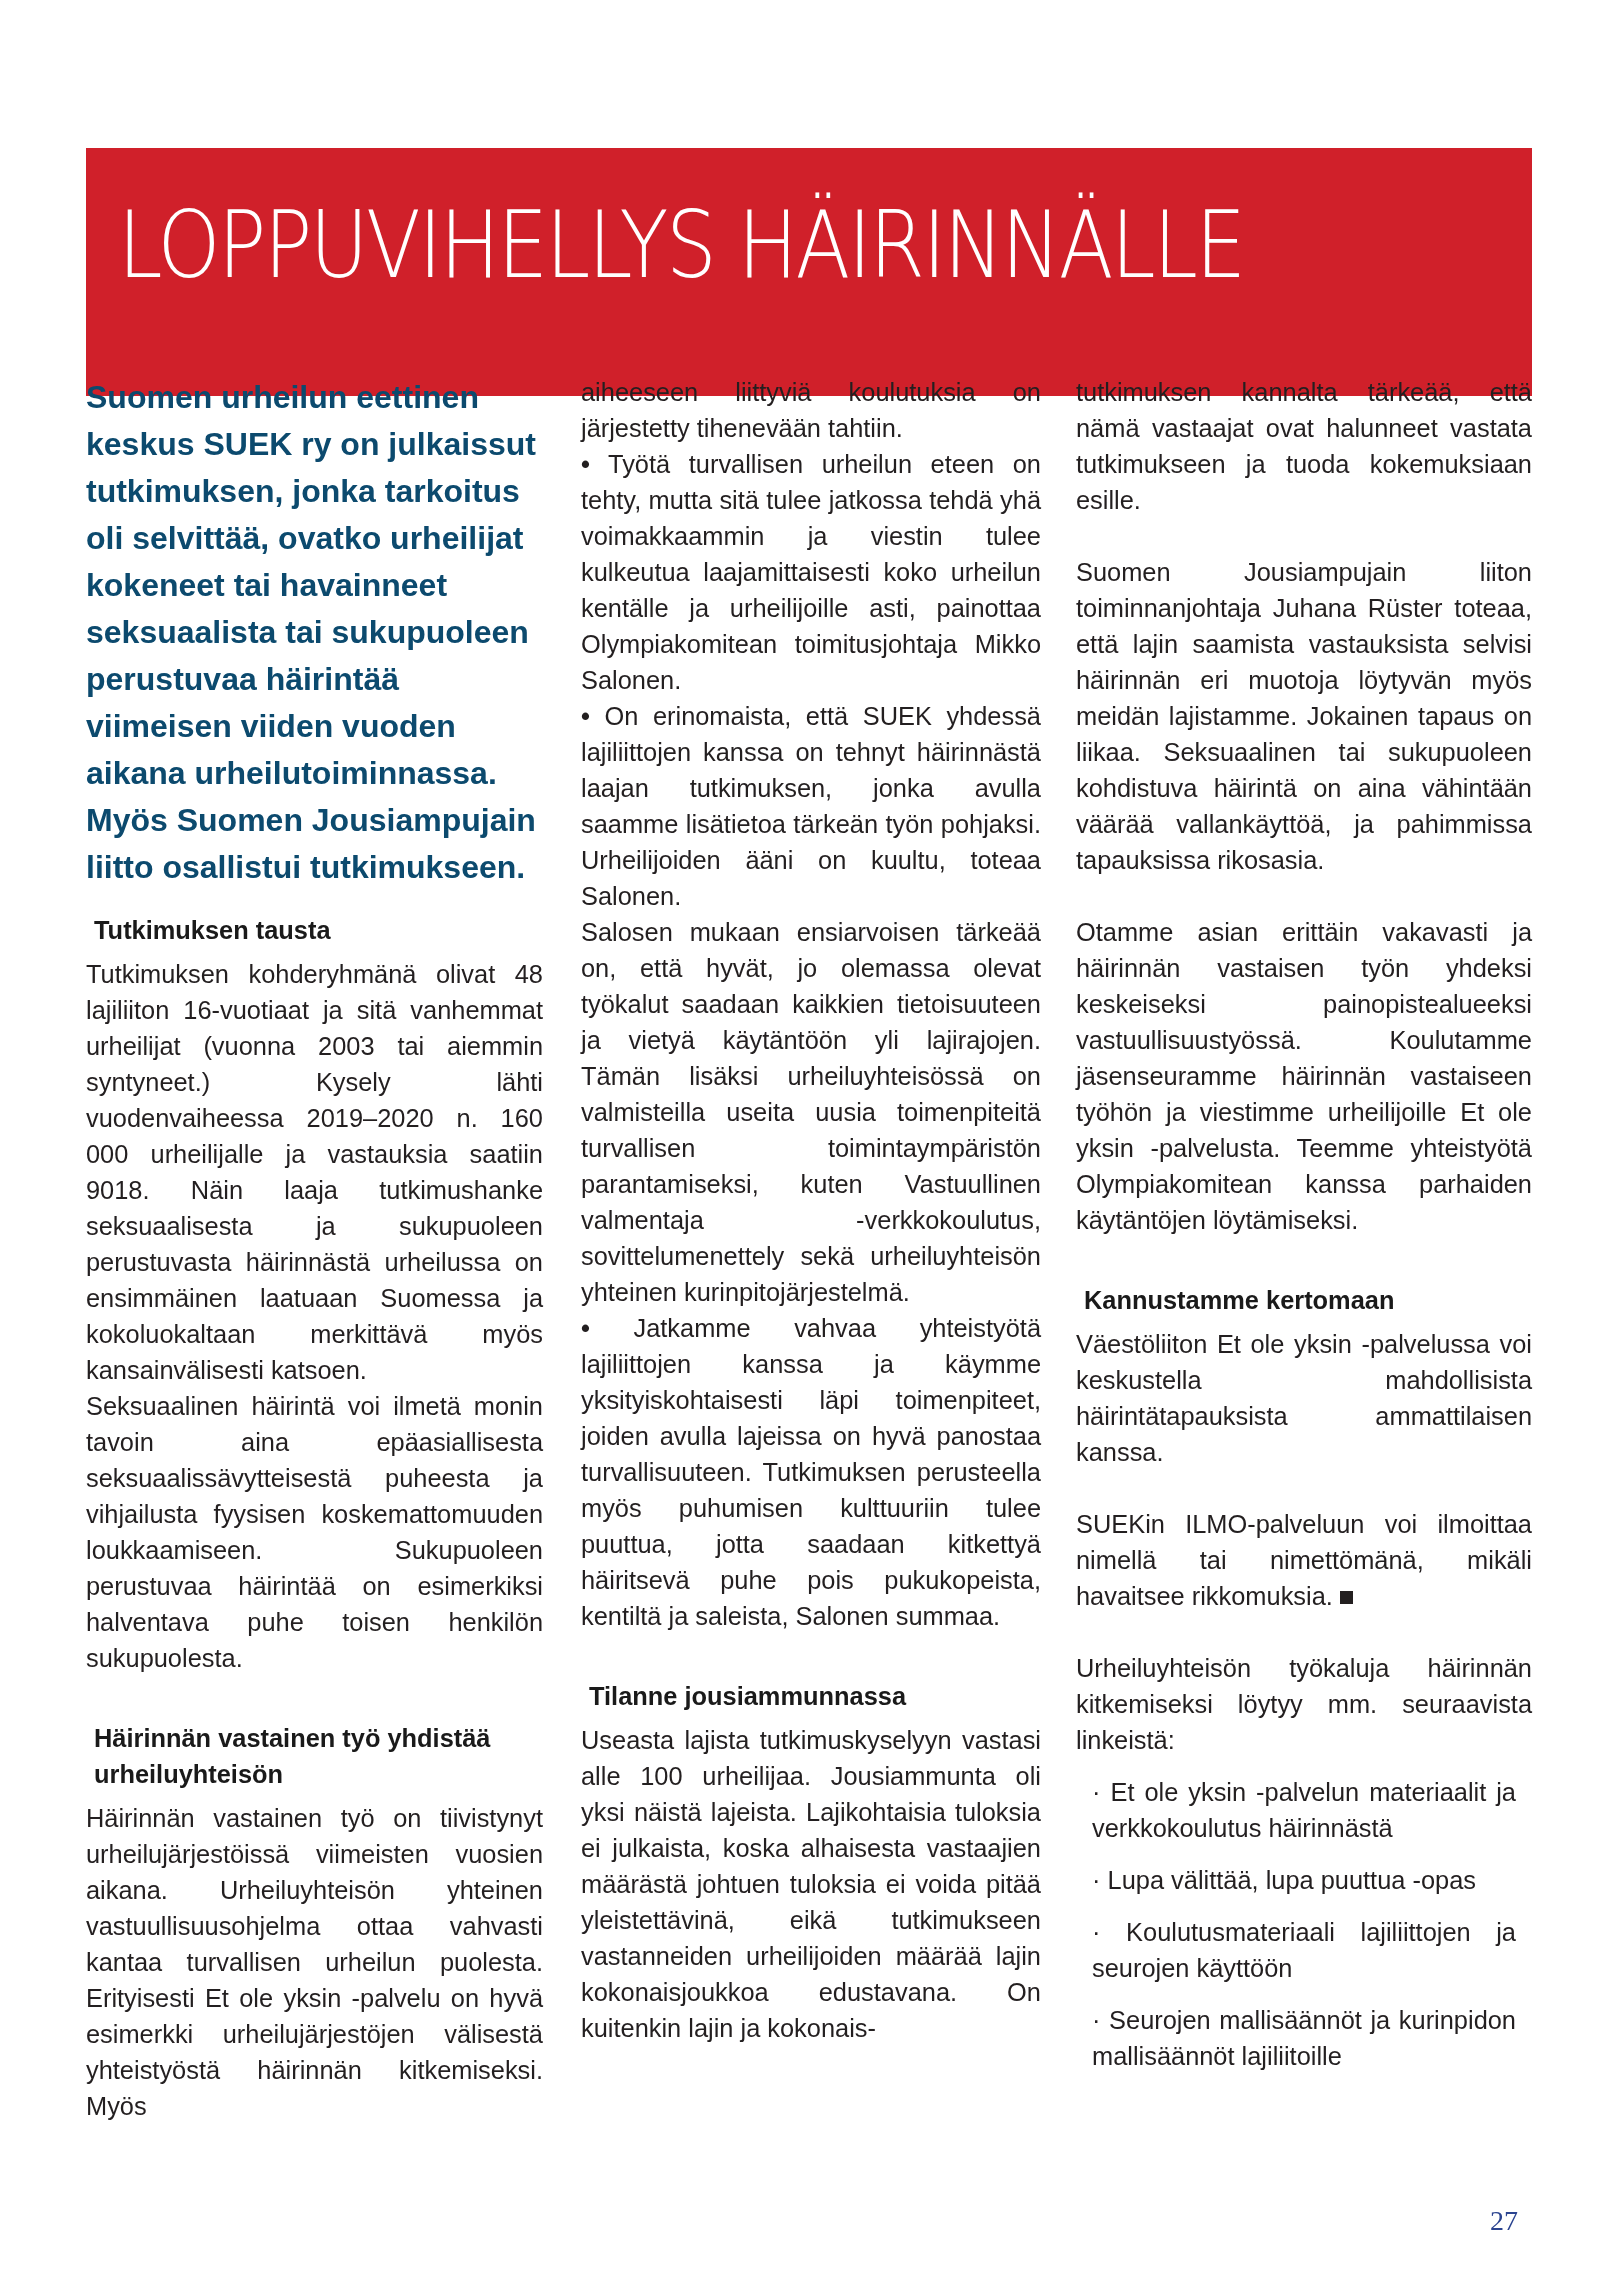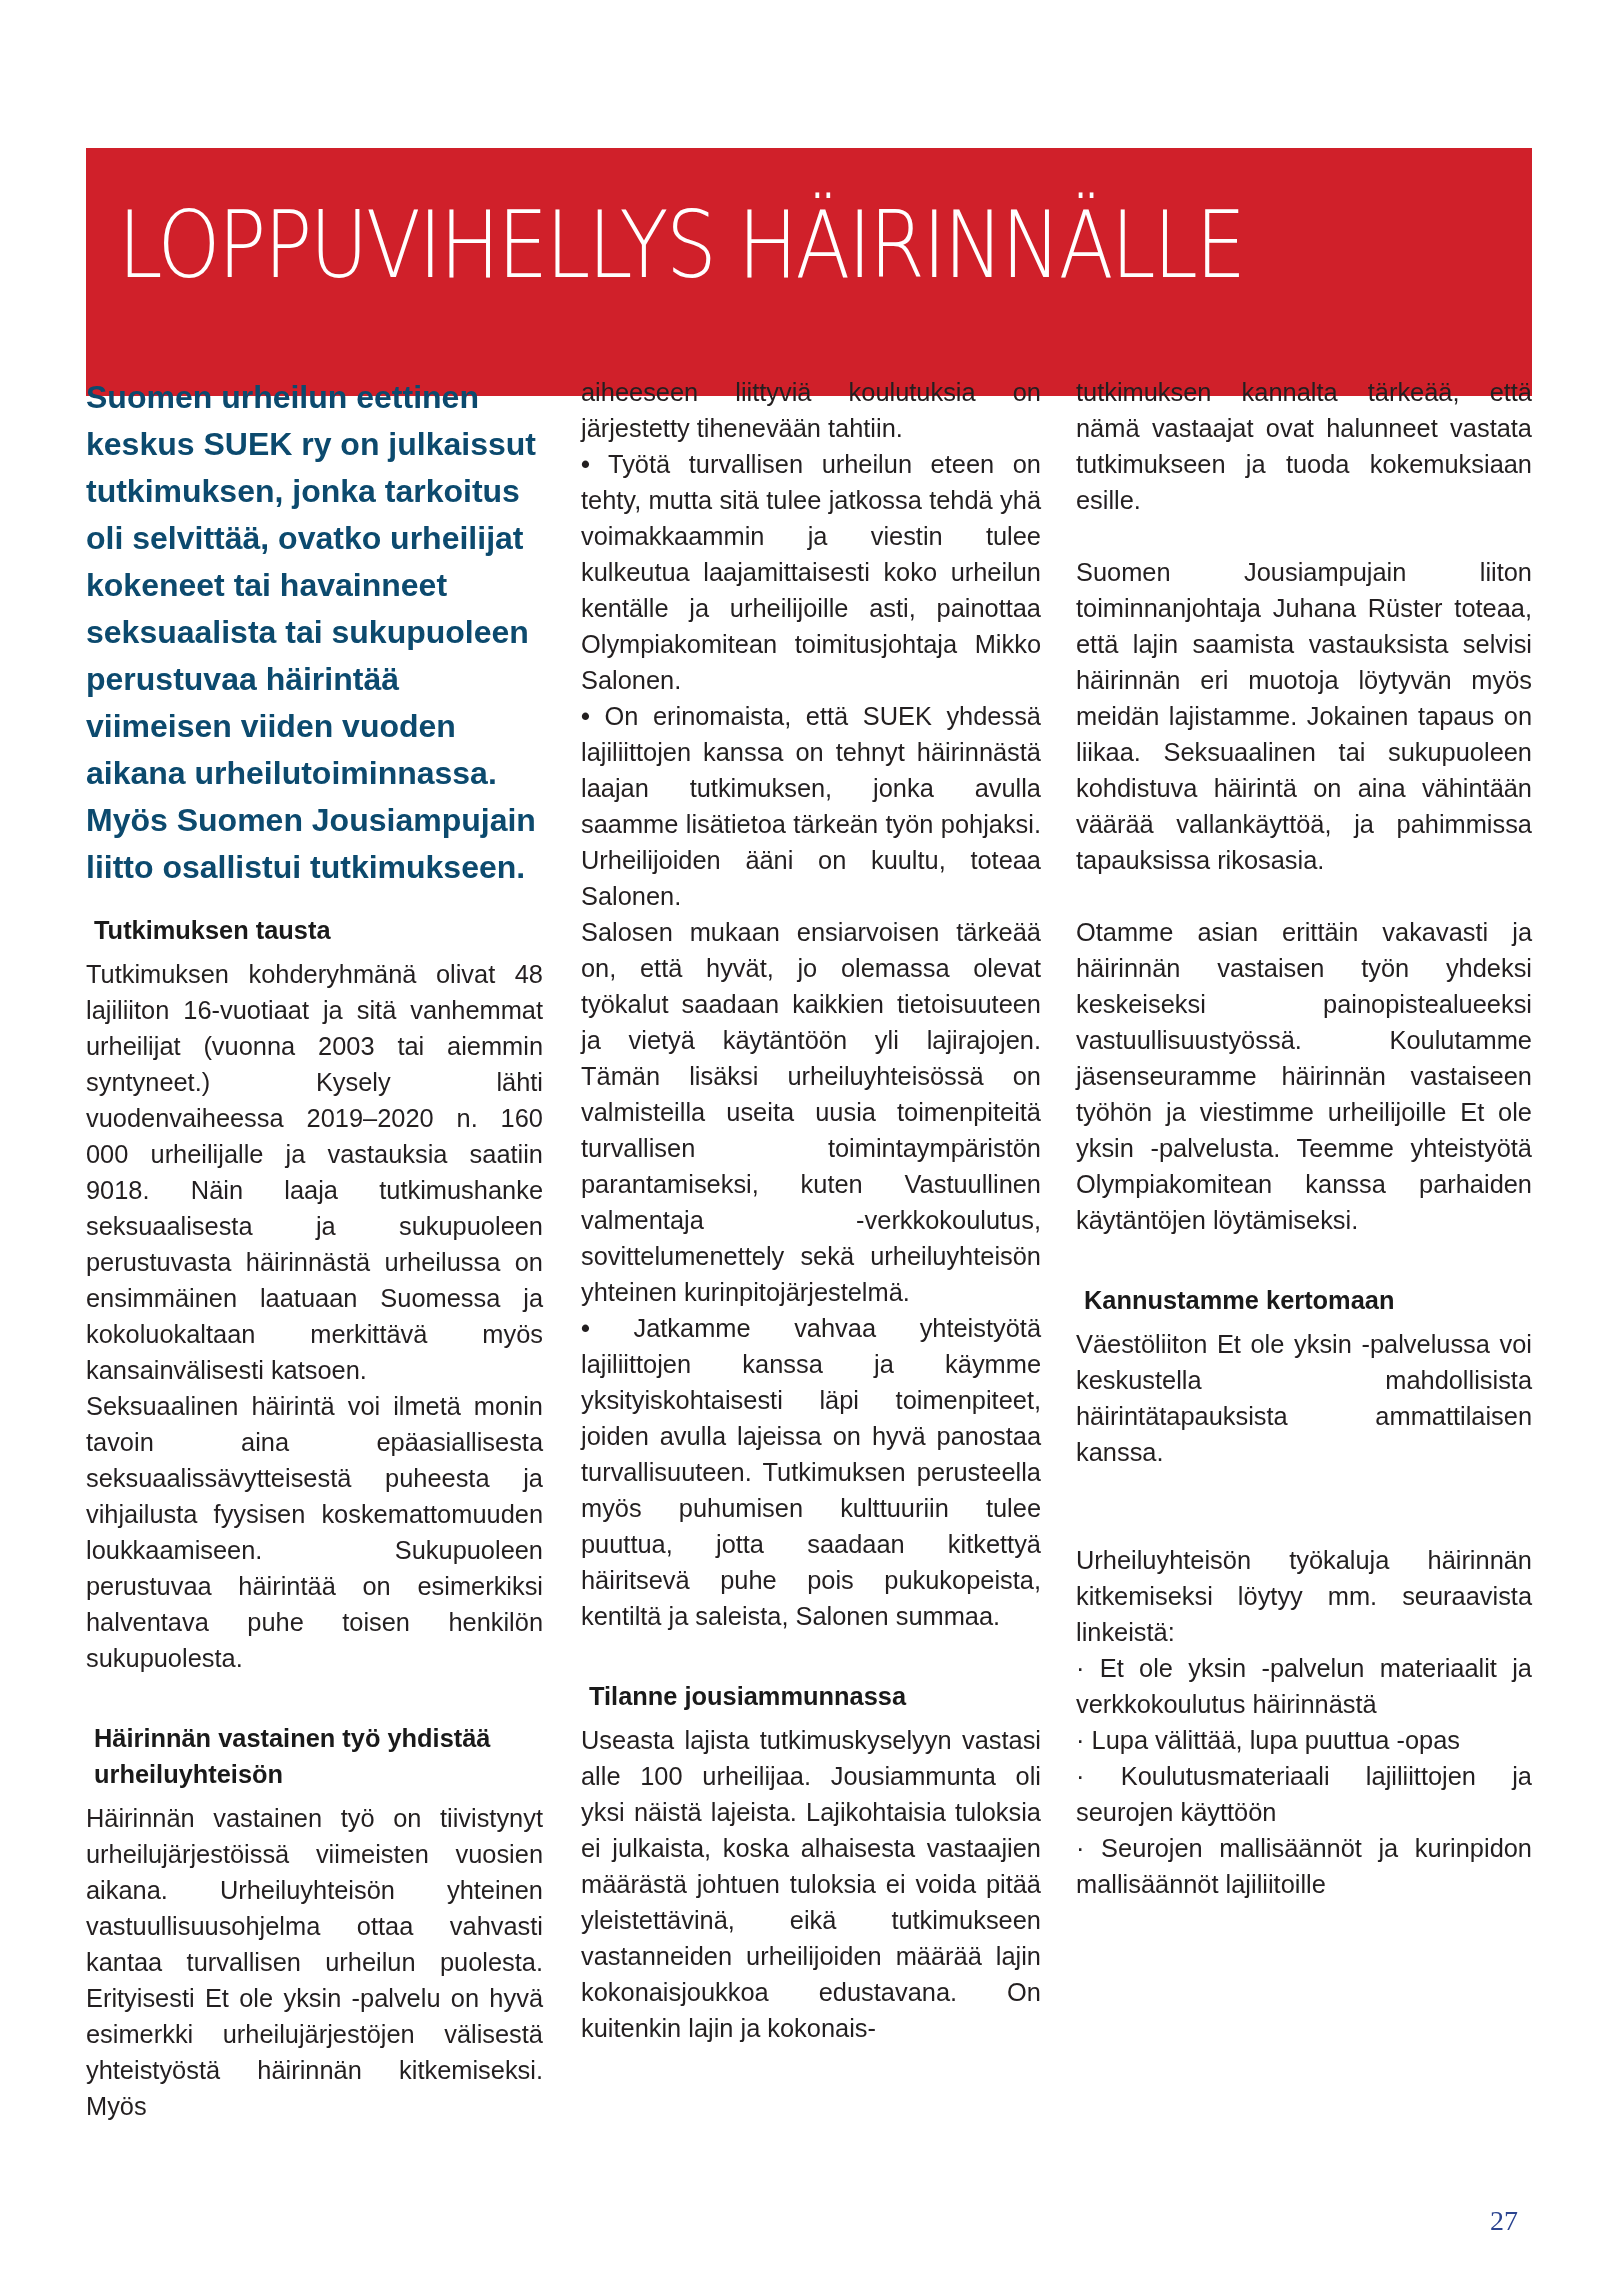--- a/index.html
+++ b/index.html
@@ -16,21 +16,21 @@
   .col1 { left: 86px; width: 457px; }
   .col2 { left: 581px; width: 460px; }
   .col3 { left: 1076px; width: 456px; }
   .lead { font-size: 32px; line-height: 47px; color: #0c4a6e; margin: 0 0 21.4px 0;
           font-weight: 700; }
   .p { font-size: 25.4px; line-height: 36px; margin: 0; text-align: justify;
        hyphens: manual; }
   .h { font-size: 25.4px; line-height: 36px; margin: 8px; font-weight: bold; color: #1a1a1a; }
   .gap { height: 36px; }
   .bullet-dot { font-weight: bold; }
-  .list-item { font-size: 25.4px; line-height: 36px; margin: 0; text-align: justify; }
+  .list-item { font-size: 25.4px; line-height: 36px; margin: 16px; text-align: justify; }
   .end-mark { display: inline-block; width: 13.4px; height: 13.4px; background: #231f20;
               margin-left: 7.1px; vertical-align: 0.9px; }
   .page-number { position: absolute; left: 1490px; top: 2205px; font-size: 28px;
                  color: #2b4490; font-family: Liberation Serif, serif; }
 </style>
 </head>
 <body>
 
 <div class="banner">
   <h1 class="banner-title">LOPPUVIHELLYS HÄIRINNÄLLE</h1>
@@ -69,20 +69,23 @@
 <div class="col col3">
   <p class="p">tutkimuksen kannalta tärkeää, että nämä vastaajat ovat halunneet vastata tutkimukseen ja tuoda kokemuksiaan esille.</p>
   <div class="gap"></div>
   <p class="p">Suomen Jousiampujain liiton toiminnanjohtaja Juhana Rüster toteaa, että lajin saamista vastauksista selvisi häirinnän eri muotoja löytyvän myös meidän lajistamme. Jokainen tapaus on liikaa. Seksuaalinen tai sukupuoleen kohdistuva häirintä on aina vähintään väärää vallankäyttöä, ja pahimmissa tapauksissa rikosasia.</p>
   <div class="gap"></div>
   <p class="p">Otamme asian erittäin vakavasti ja häirinnän vastaisen työn yhdeksi keskeiseksi painopistealueeksi vastuullisuustyössä. Koulutamme jäsenseuramme häirinnän vastaiseen työhön ja viestimme urheilijoille Et ole yksin -palvelusta. Teemme yhteistyötä Olympiakomitean kanssa parhaiden käytäntöjen löytämiseksi.</p>
   <div class="gap"></div>
   <p class="h">Kannustamme kertomaan</p>
   <p class="p">Väestöliiton Et ole yksin -palvelussa voi keskustella mahdollisista häirintätapauksista ammattilaisen kanssa.</p>
   <div class="gap"></div>
+  <p class="p">
+    <span>SUEKin ILMO-palveluun voi ilmoittaa nimellä tai nimettömänä, mikäli havaitsee rikkomuksia.</span><span class="end-mark"></span>
+  </p>
   <div class="gap"></div>
   <p class="p">Urheiluyhteisön työkaluja häirinnän kitkemiseksi löytyy mm. seuraavista linkeistä:</p>
   <p class="list-item">
     <span>·</span>
     <span>Et ole yksin -palvelun materiaalit ja verkkokoulutus häirinnästä</span>
   </p>
   <p class="list-item">
     <span>·</span>
     <span>Lupa välittää, lupa puuttua -opas</span>
   </p>

